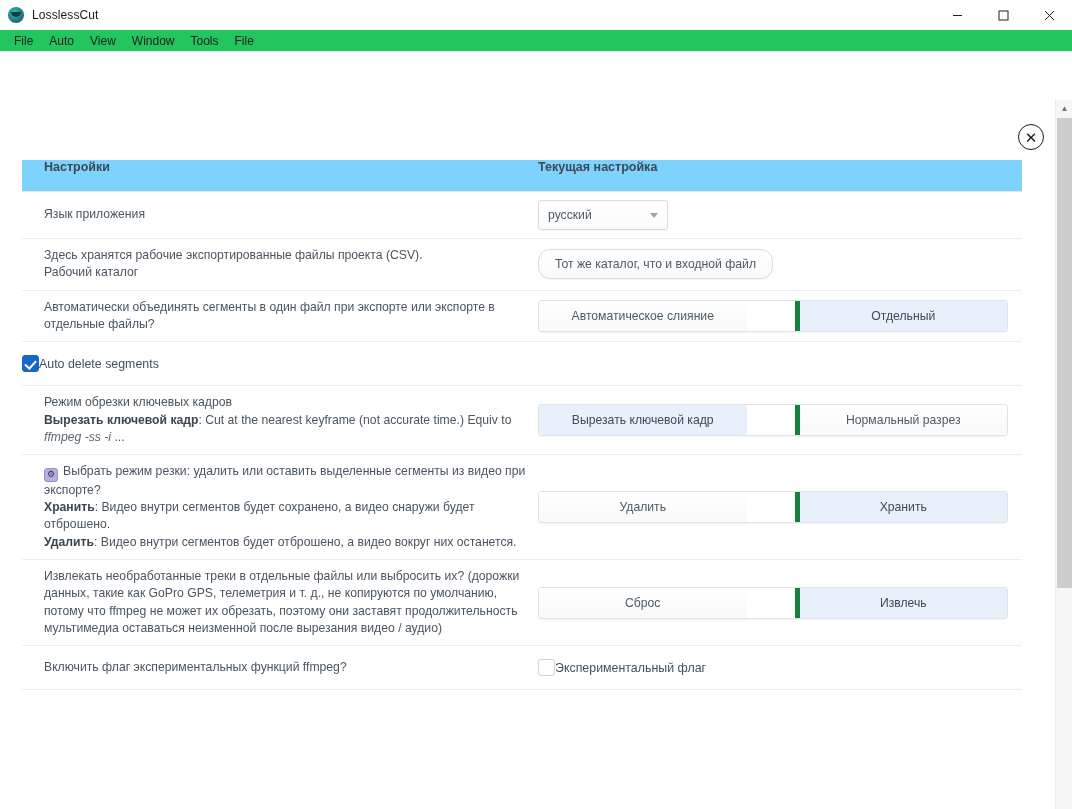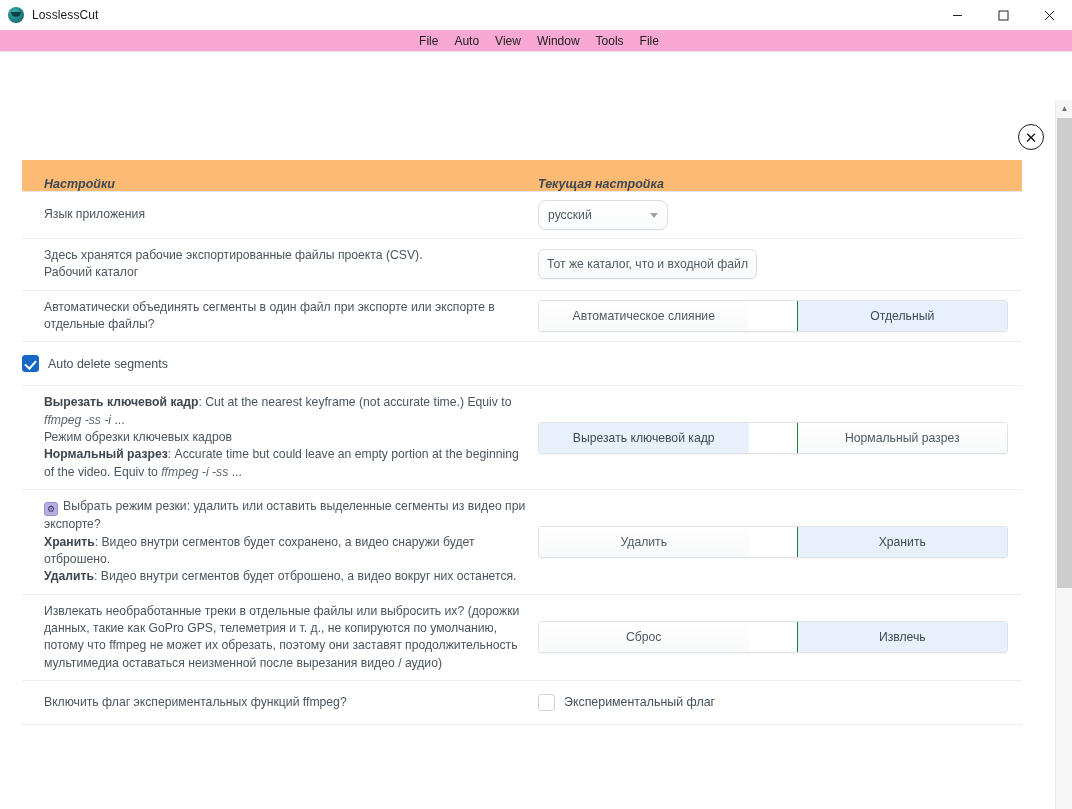--- a/index.html
+++ b/index.html
@@ -53,23 +53,22 @@
     display: flex; align-items: center; justify-content: center;
     color: #222;
   }
 
   
   .menubar {
     height: 22px;
     display: flex;
     align-items: center;
     padding-left: 6px;
-    background: #f9a8d4;
+    background: #22c55e;
     border-bottom: 1px solid #e6e6e6;
-    justify-content: center;
   }
   .menu-item {
     font-size: 12px;
     color: #202020;
     padding: 2px 8px;
     line-height: 16px;
   }
 
   
   .content {
@@ -94,25 +93,24 @@
   
   .table {
     position: absolute;
     left: 22px;
     top: 60px;
     width: 1000px;
   }
   .thead {
     display: flex;
     height: 32px;
-    align-items: flex-end;
-    background: #fdba74;
+    align-items: flex-start;
+    background: #7dd3fc;
     border-bottom: 1px solid #e6e8eb;
     margin-top: 48px;
-    font-style: italic;
   }
   .th {
     font-size: 12.5px;
     color: #3d4852;
     font-weight: 600;
   }
   .th.left  { width: 516px; padding-left: 22px; }
   .th.right { padding-left: 0px; }
 
   .row {
@@ -136,46 +134,46 @@
     align-items: center;
   }
   .cell-left b { color: #3c4650; font-weight: 700; }
   .cell-left i { font-style: italic; color: #5a6570; }
 
   
   .select {
     width: 130px;
     height: 30px;
     border: 1px solid #d9dde1;
-    border-radius: 8px;
+    border-radius: 3px;
     background: linear-gradient(#ffffff, #fafbfc);
     display: flex;
     align-items: center;
     justify-content: space-between;
     padding: 0 9px;
     font-size: 12.2px;
     color: #4f5a64;
     box-shadow: 0 1px 1px rgba(16,24,40,0.04);
   }
   .caret {
     width: 0; height: 0;
     border-left: 4px solid transparent;
     border-right: 4px solid transparent;
     border-top: 5px solid #9aa3ac;
   }
 
   .btn {
     height: 30px;
     border: 1px solid #d9dde1;
-    border-radius: 6px;
+    border-radius: 12px;
     background: linear-gradient(#ffffff, #f8f9fa);
     display: inline-flex;
     align-items: center;
     justify-content: center;
-    padding: 0 8px;
+    padding: 0 16px;
     font-size: 12.2px;
     color: #4f5a64;
     box-shadow: 0 1px 1px rgba(16,24,40,0.04);
   }
 
   .segmented {
     display: flex;
     width: 470px;
     height: 32px;
     border: 1px solid #dfe3e7;
@@ -186,30 +184,29 @@
   }
   .seg {
     flex: 1;
     display: flex;
     align-items: center;
     justify-content: center;
     font-size: 12.2px;
     color: #4f5a64;
     background: linear-gradient(#ffffff, #f8f9fa);
   }
-  .seg + .seg { border-left: 1px solid #15803d; }
+  .seg + .seg { border-left: 5px solid #15803d; }
   .seg.active {
     background: #e8f0fb;
     color: #3f4a55;
   }
 
   .checkrow {
     display: flex;
     align-items: center;
-    gap: 9px;
     justify-content: flex-end;
   }
   .cbox {
     width: 17px; height: 17px;
     border-radius: 3px;
     border: 1px solid #cdd3d9;
     background: #ffffff;
     display: flex; align-items: center; justify-content: center;
   }
   .cbox.checked {
@@ -348,26 +345,23 @@
       <div class="cell-right">
         <div class="checkrow">
           <div class="cbox checked"></div>
           <div class="check-label">Auto delete segments</div>
         </div>
       </div>
     </div>
 
     <div class="row">
       <div class="cell-left">
+        <div>Режим обрезки ключевых кадров</div>
         <div>
           <b>Вырезать ключевой кадр</b><span>: Cut at the nearest keyframe (not accurate time.) Equiv to </span><i>ffmpeg -ss -i</i><span> ...</span>
-        </div>
-        <div>Режим обрезки ключевых кадров</div>
-        <div>
-          <b>Нормальный разрез</b><span>: Accurate time but could leave an empty portion at the beginning of the video. Equiv to </span><i>ffmpeg -i -ss</i><span> ...</span>
         </div>
       </div>
       <div class="cell-right">
         <div class="segmented">
           <div class="seg active">Вырезать ключевой кадр</div>
           <div class="seg">Нормальный разрез</div>
         </div>
       </div>
     </div>
 

